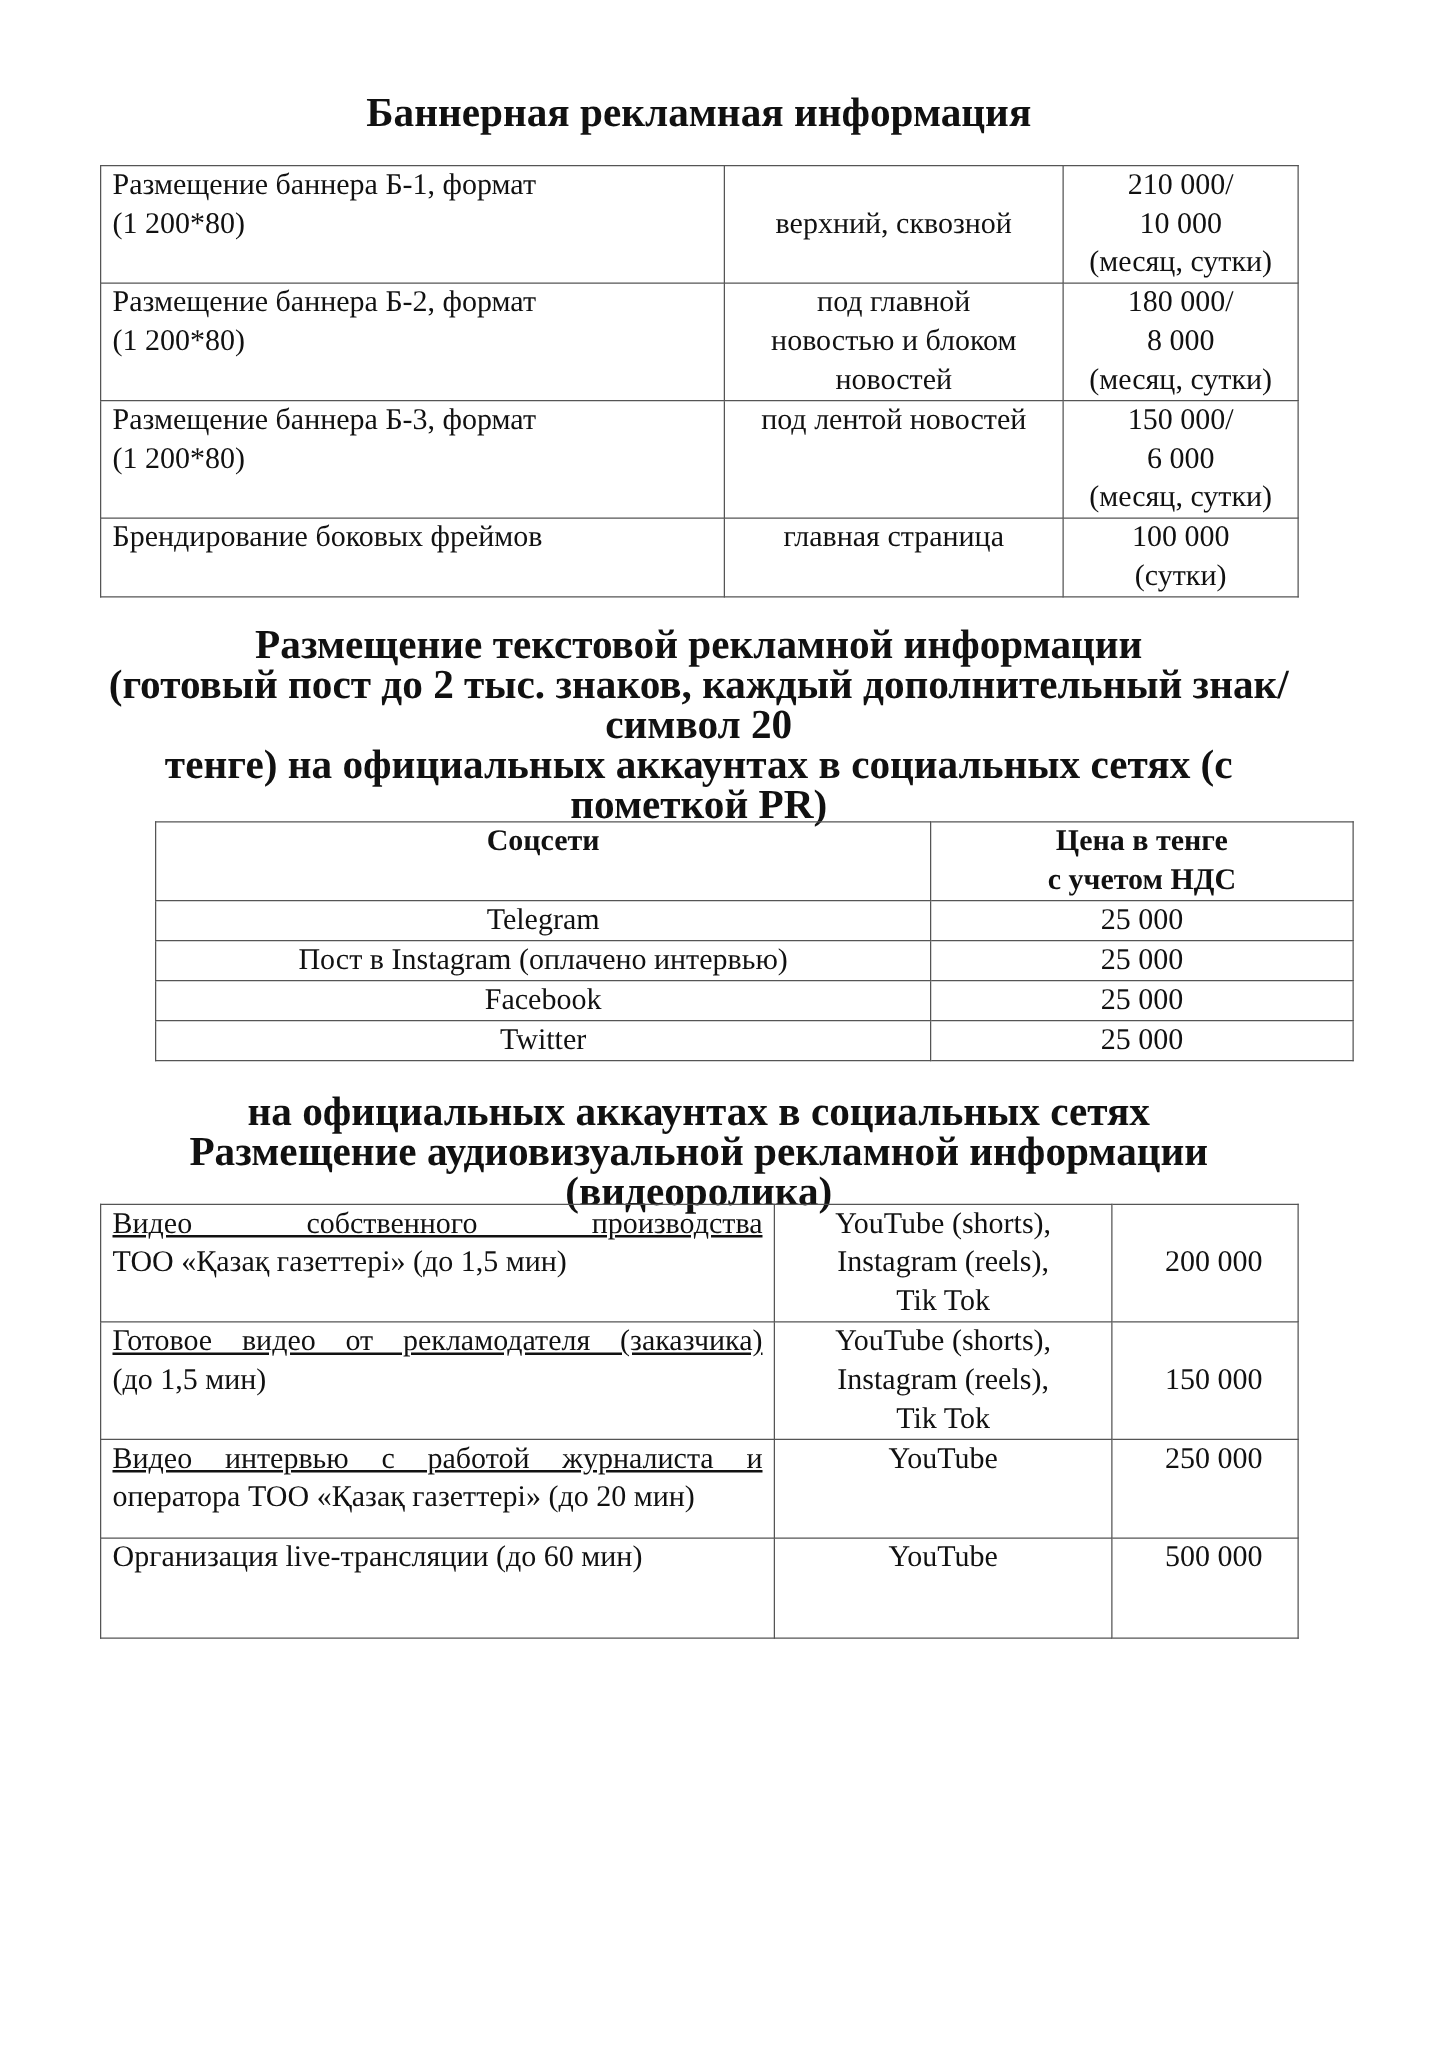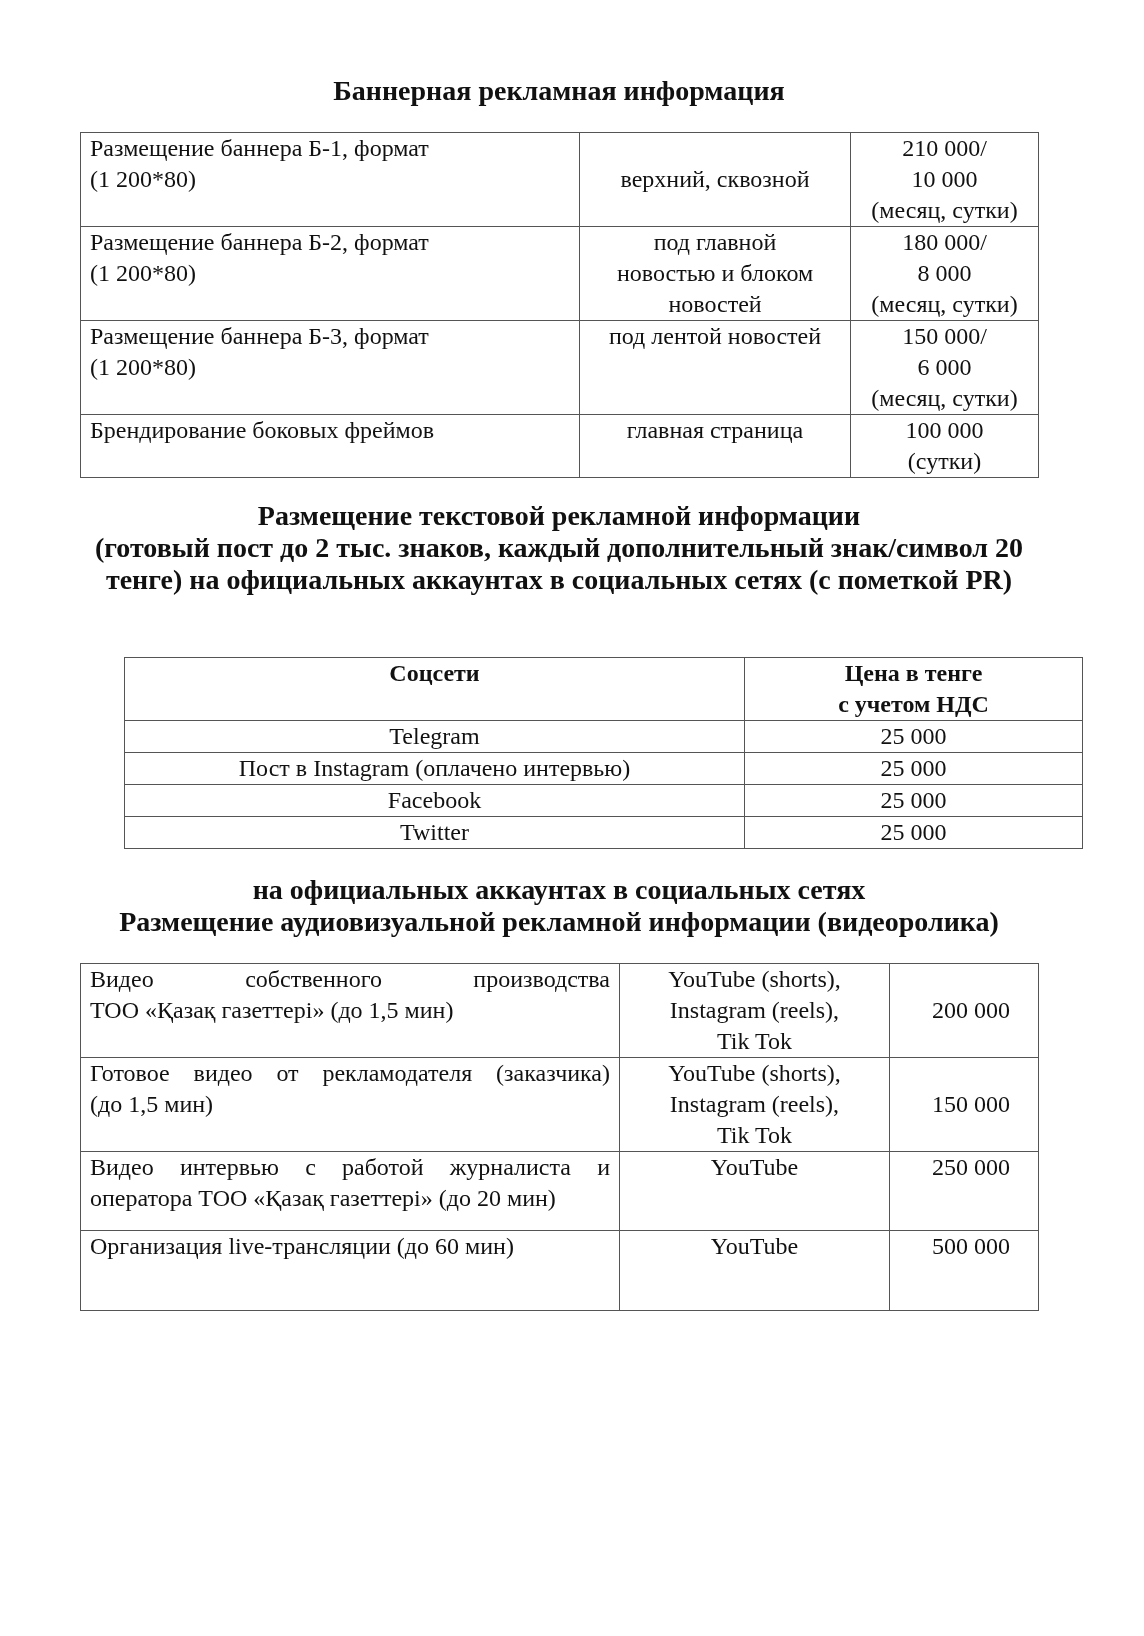--- a/index.html
+++ b/index.html
@@ -3,34 +3,34 @@
   <meta charset="utf-8">
   <style>
     html, body { margin: 0; padding: 0; background: #ffffff; }
     body {
       width: 1144px; height: 1636px; position: relative; overflow: hidden;
       font-family: "Liberation Serif", "DejaVu Serif", serif;
       color: #111111;
     }
     .heading {
       position: absolute; left: 80px; width: 958px;
-      text-align: center; font-weight: bold; font-size: 28px; line-height: 32px;
+      text-align: center; font-weight: bold; font-size: 33px; line-height: 32px;
     }
     table {
       position: absolute; left: 80px; width: 958px;
       border-collapse: collapse; table-layout: fixed;
       font-size: 24px; line-height: 31px;
     }
     td, th {
       border: 1.3px solid #555555; vertical-align: top; padding: 0 9px;
     }
     th { font-weight: bold; text-align: center; }
     .c { text-align: center; }
     .r { text-align: right; }
-    .j { text-align: justify; text-align-last: justify; }
+    .j { text-align: justify; text-align-last: justify; text-decoration: underline; }
     .mid { vertical-align: middle; }
     .line { display: block; }
   </style>
 </head>
 <body>
 
 <div class="heading" style="top:75px;">Баннерная рекламная информация</div>
 
 <table style="top:132px;">
   <colgroup>

